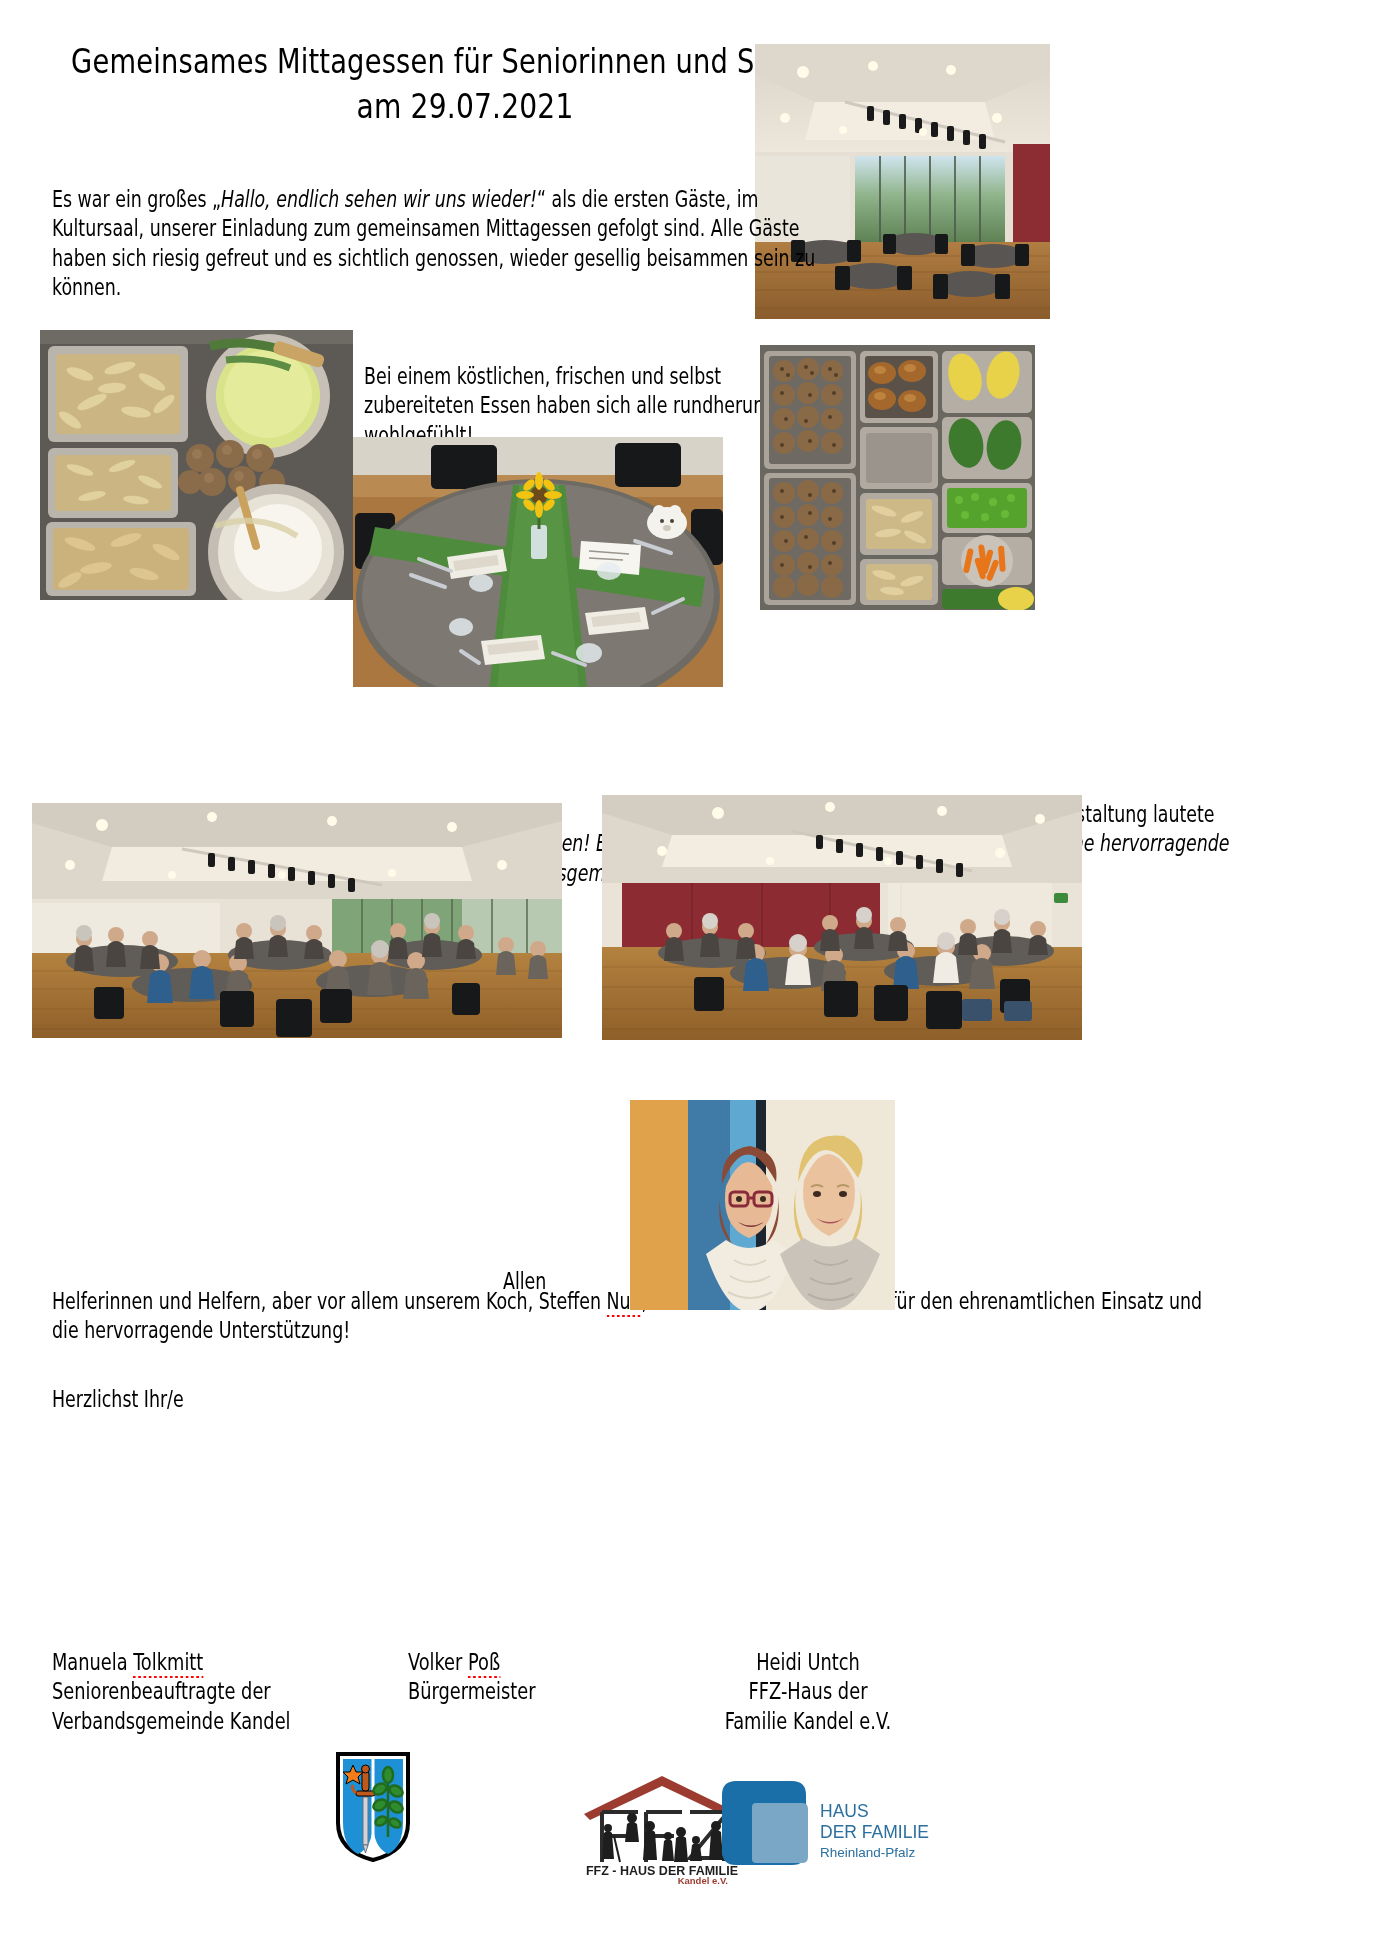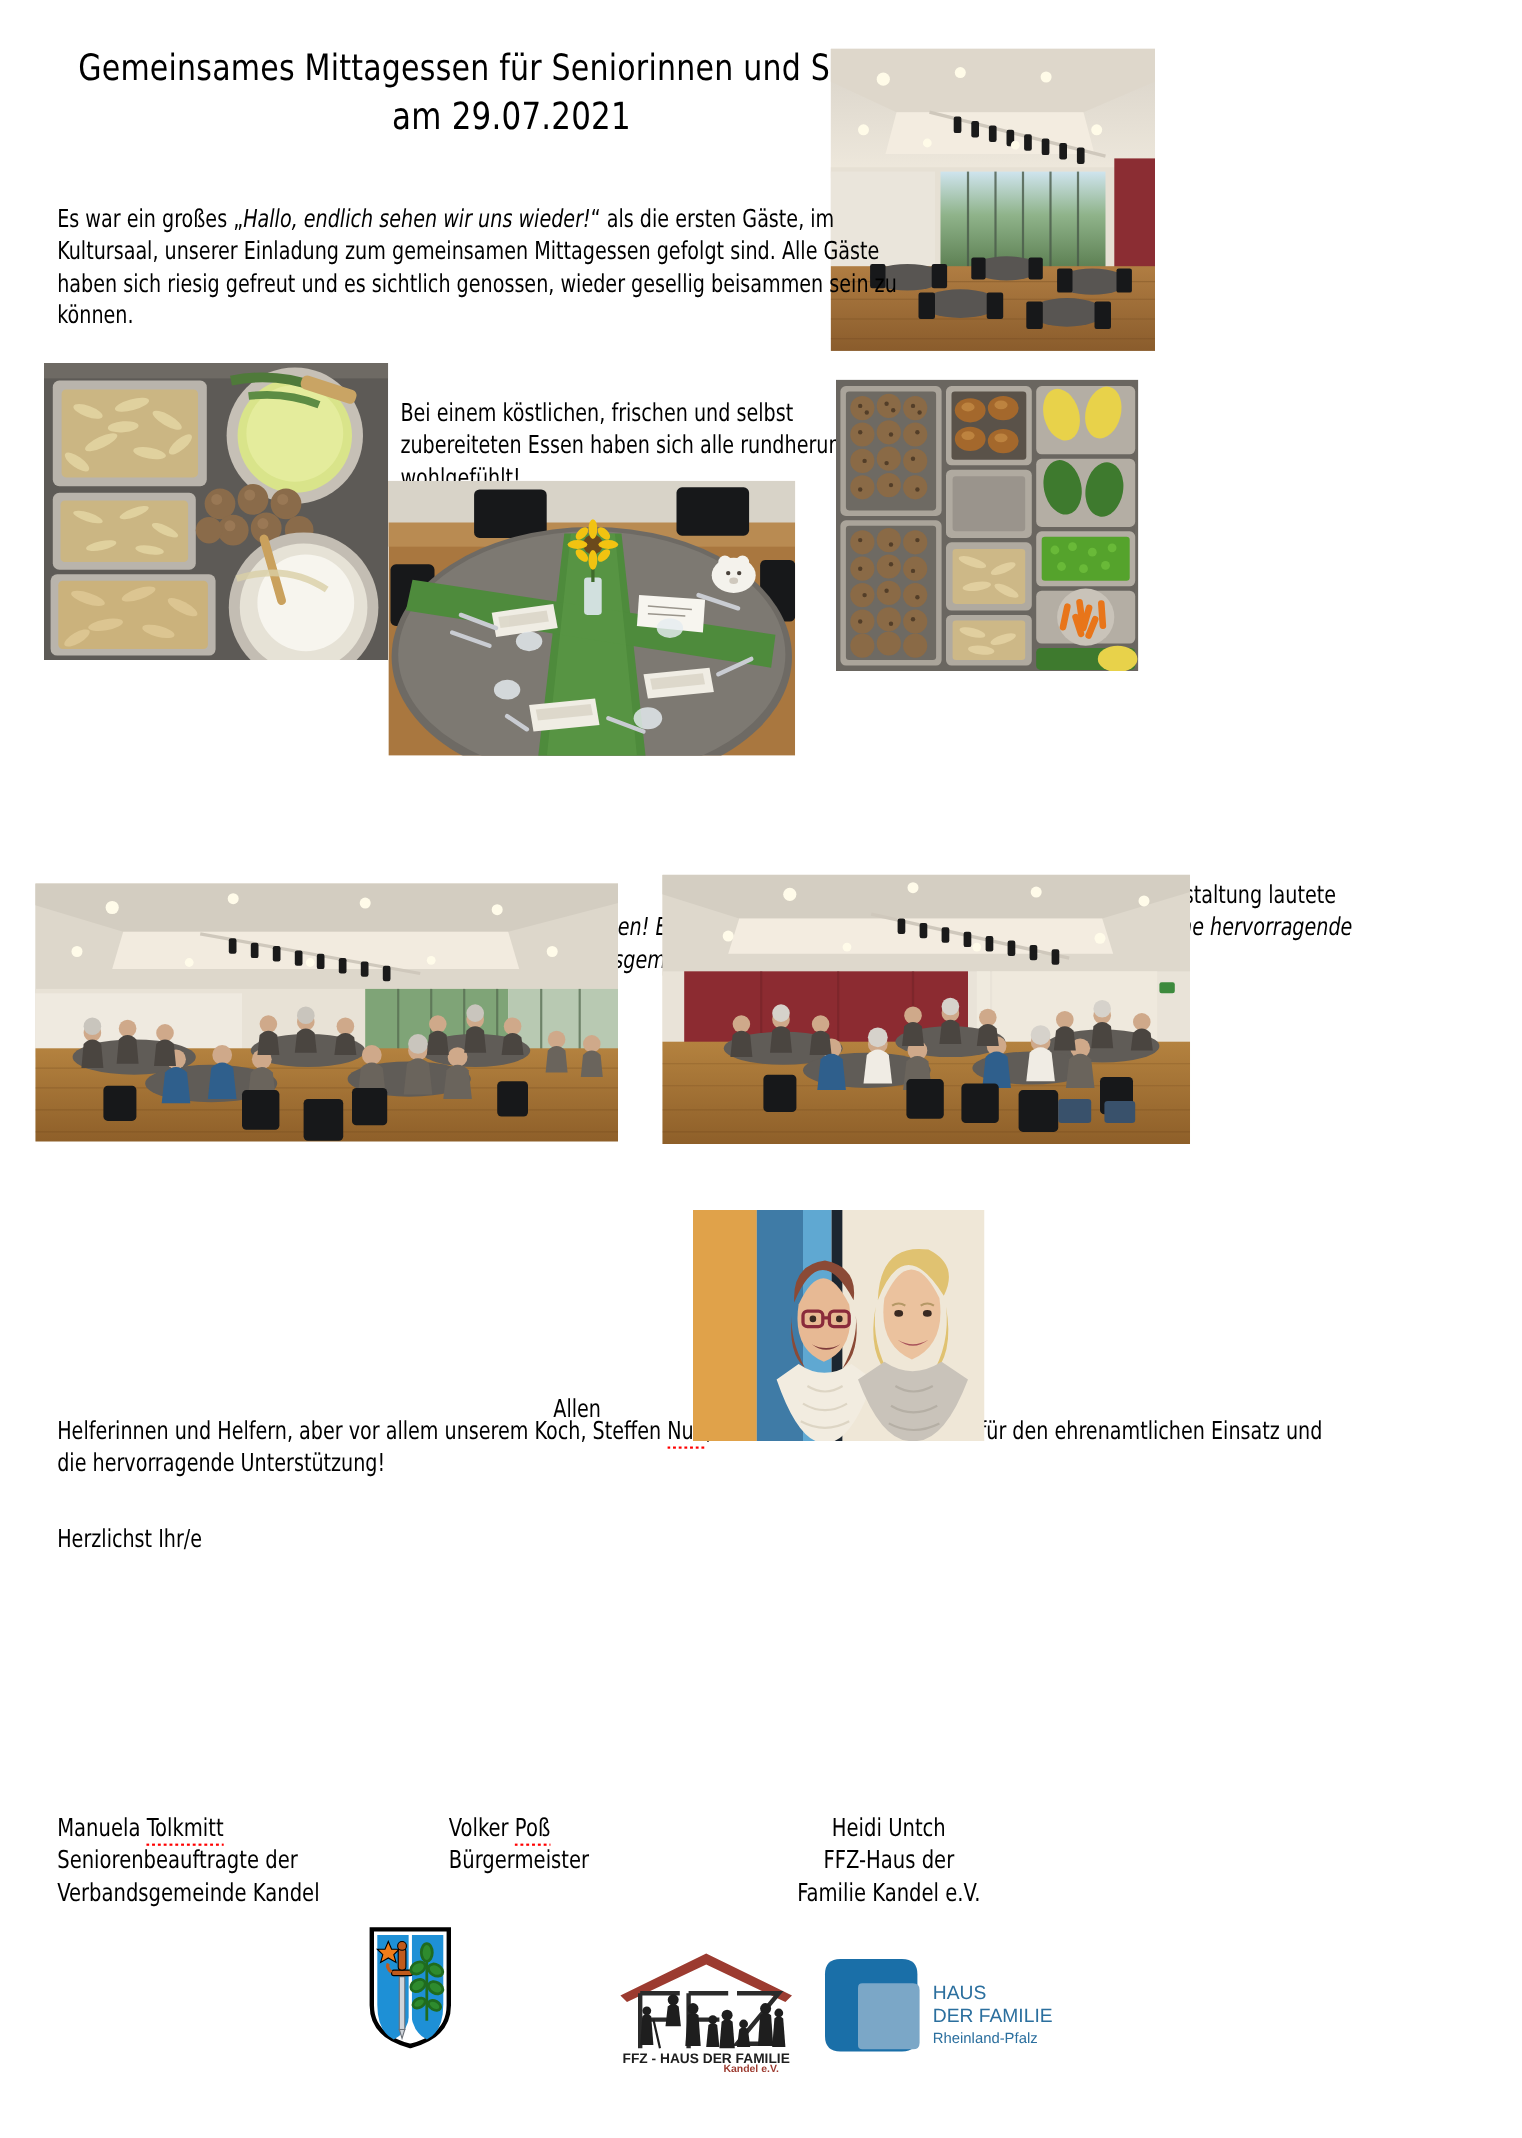--- a/index.html
+++ b/index.html
@@ -84,22 +84,22 @@
     font-size:22.5px;line-height:1.30;
     transform:scaleX(0.88);transform-origin:left top;
   }
   #sig-left{left:52px;top:1648px;text-align:left;width:400px;}
   #sig-mid{left:408px;top:1648px;text-align:left;width:320px;}
   #sig-right{left:610px;top:1648px;text-align:center;width:450px;}
 
   
   .logo{position:absolute;}
   #logo-kandel{left:335px;top:1751px;width:76px;height:112px;}
-  #logo-ffz{left:556px;top:1770px;width:172px;height:115px;}
-  #logo-hdf{left:742px;top:1773px;width:220px;height:100px;}
+  #logo-ffz{left:576px;top:1770px;width:172px;height:115px;}
+  #logo-hdf{left:714px;top:1773px;width:220px;height:100px;}
   .hdf-text{
     font-family:"Liberation Sans","DejaVu Sans",sans-serif;
     color:#2b6f9e;line-height:1.16;
   }
 </style>
 </head>
 <body>
 
 <div class="page">
 

